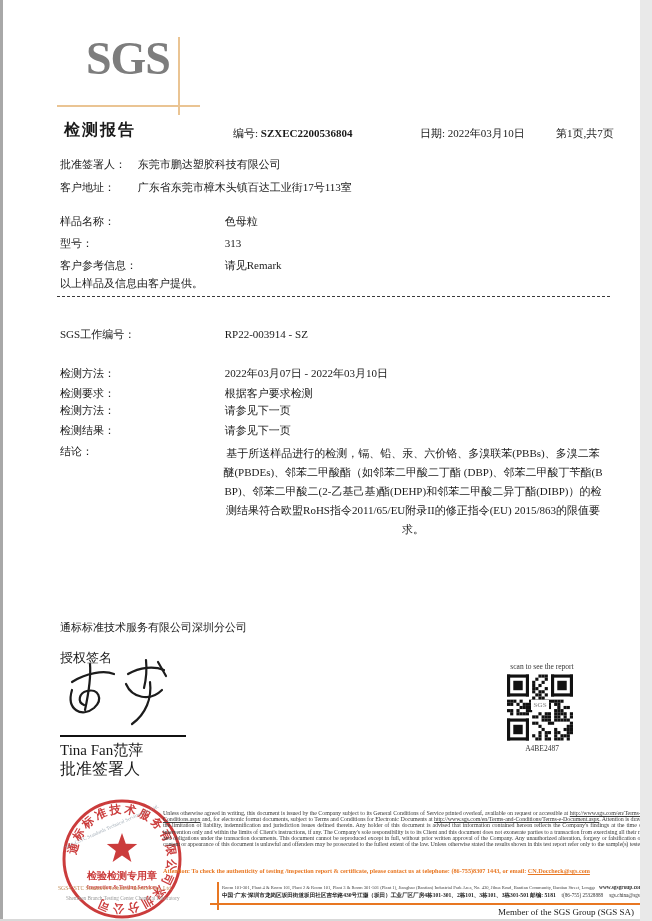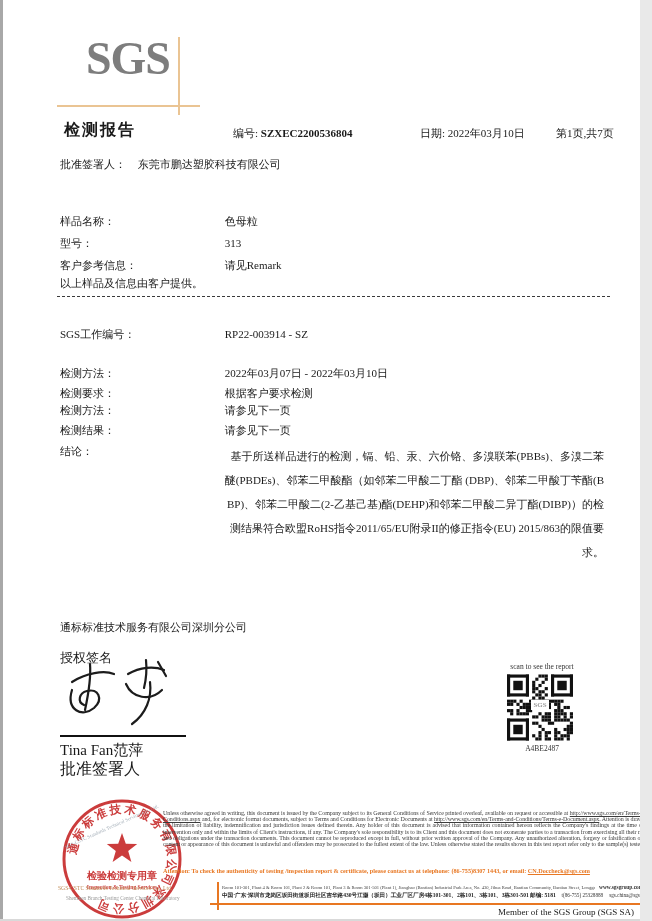--- a/index.html
+++ b/index.html
@@ -20,21 +20,21 @@
   .h-no{left:233px;} .h-date{left:420px;} .h-page{left:556px;}
 
   .row{position:absolute;left:60px;font-size:11px;white-space:nowrap;}
   .row .lbl{display:inline-block;}
   .lblw-client{width:75px;}
   .lblw-wide{width:162px;}
   .dash-sep{position:absolute;left:57px;top:296px;width:553px;border-top:1px dashed #3a3a3a;}
 
   .conclusion-row{position:absolute;left:60px;top:444px;font-size:11px;}
   .conclusion-row .lbl{display:inline-block;width:162px;vertical-align:top;}
-  .conclusion-text{display:inline-block;width:382px;line-height:24px;text-align:right;
+  .conclusion-text{display:inline-block;width:382px;line-height:19px;text-align:center;
                    word-break:break-all;white-space:normal;vertical-align:top;}
 
   
   .sig-company{position:absolute;left:60px;top:620px;font-size:11px;}
   .sig-auth{position:absolute;left:60px;top:637px;font-size:13px;margin-top:12px;}
   .sig-svg{position:absolute;left:58px;top:652px;}
   .sig-line{position:absolute;left:60px;top:735px;width:126px;height:2px;background:#111;}
   .sig-name{position:absolute;left:60px;top:741px;font-size:15px;}
   .sig-role{position:absolute;left:60px;top:759px;font-size:16px;}
 
@@ -82,20 +82,24 @@
   <div class="logo-vline"></div>
 
   <div class="title">检测报告</div>
   <div class="hmeta h-no"><span>编号:</span> <b>SZXEC2200536804</b></div>
   <div class="hmeta h-date"><span>日期:</span> <span>2022年03月10日</span></div>
   <div class="hmeta h-page">第1页,共7页</div>
 
   <div class="row" style="top:157px">
     <span class="lbl lblw-client">批准签署人：</span>
     <span>东莞市鹏达塑胶科技有限公司</span>
+  </div>
+  <div class="row" style="top:180px">
+    <span class="lbl lblw-client">客户地址：</span>
+    <span>广东省东莞市樟木头镇百达工业街17号113室</span>
   </div>
 
   <div class="row" style="top:214px">
     <span class="lbl lblw-wide">样品名称：</span>
     <span>色母粒</span>
   </div>
   <div class="row" style="top:236px">
     <span class="lbl lblw-wide">型号：</span>
     <span>313</span>
   </div>

